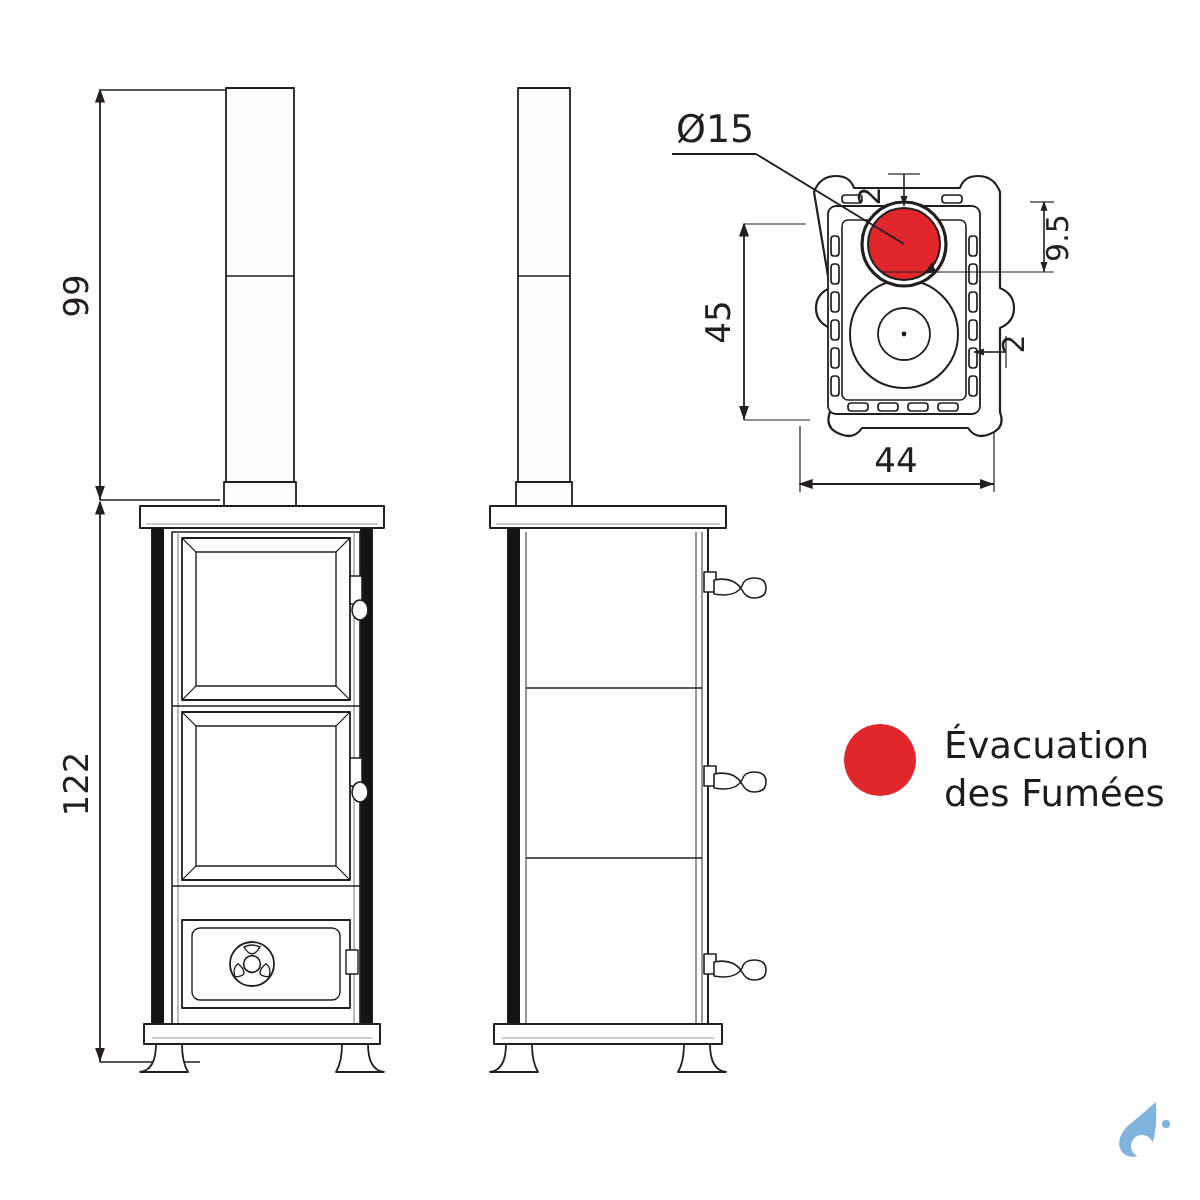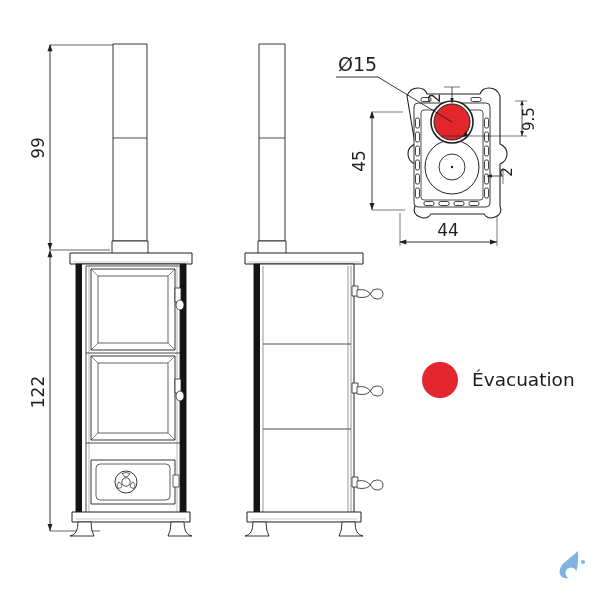--- a/index.html
+++ b/index.html
@@ -24,21 +24,20 @@
     position: absolute;
     left: 0; top: 0;
     width: 600px;
     height: 600px;
   }
   .legend {
     position: absolute;
     left: 422px;
     top: 362px;
     display: flex;
-    align-items: center;
     gap: 14px;
   }
   .legend-dot {
     width: 36px;
     height: 36px;
     border-radius: 50%;
     flex: 0 0 auto;
   }
   .legend-text {
     font-family: "DejaVu Sans", sans-serif;
@@ -311,20 +310,21 @@
       <text x="440" y="98" font-size="15" text-anchor="middle" transform="rotate(-90 440 98)">2</text>
       <text x="534" y="119" font-size="15" text-anchor="middle" transform="rotate(-90 534 119)">9.5</text>
       <text x="512" y="172" font-size="15" text-anchor="middle" transform="rotate(-90 512 172)">2</text>
     </g>
   </svg>
 
   <div class="legend">
     <div class="legend-dot" style="background: rgb(225, 38, 44);"></div>
     <div class="legend-text">
       <div>Évacuation</div>
+      <div>des Fumées</div>
     </div>
   </div>
 
   <svg class="logo" viewBox="0 0 40 44">
     <path d="M26,3 C26,3 27,17 24,24 C21,31 12,32 9,28 C6,24 8,18 13,14 C18,10 26,3 26,3 Z" fill="#7fb4df"></path>
     <circle cx="19" cy="25" r="5.5" fill="#ffffff"></circle>
     <circle cx="31" cy="14" r="2" fill="#7fb4df"></circle>
   </svg>
 
 </div>

